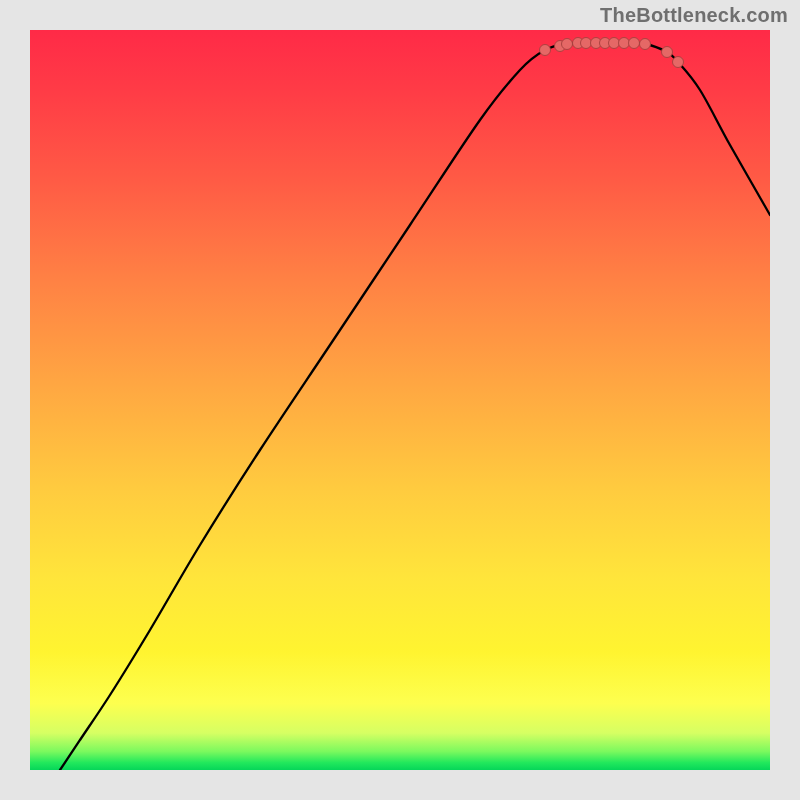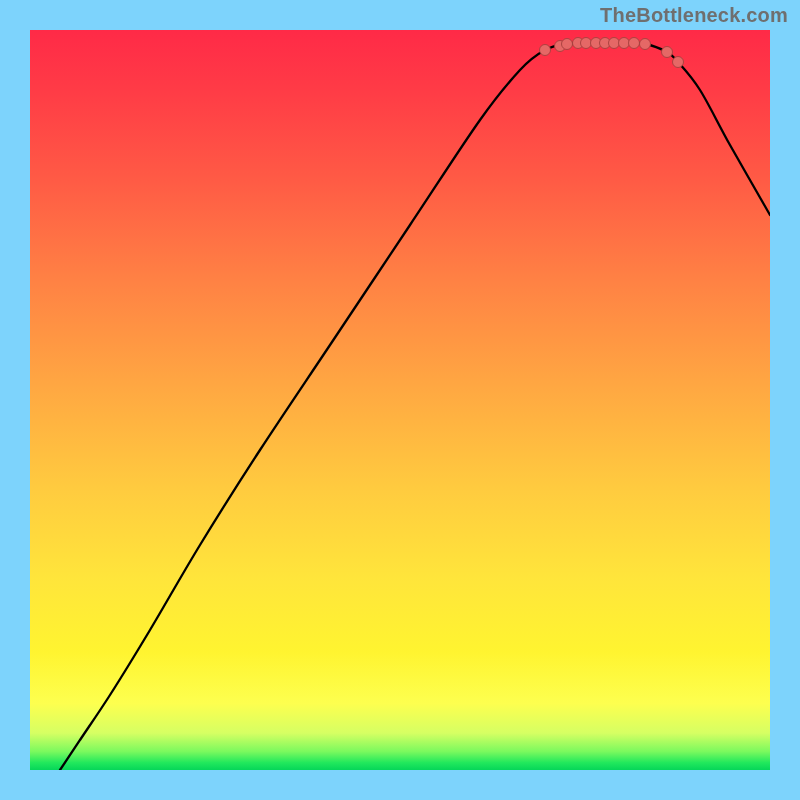--- a/index.html
+++ b/index.html
@@ -7,21 +7,21 @@
     padding: 0;
     width: 800px;
     height: 800px;
     background: #000000;
     overflow: hidden;
   }
   .frame {
     position: relative;
     width: 800px;
     height: 800px;
-    background: #7dd3fc;
+    background: #e5e5e5;
   }
   .watermark {
     position: absolute;
     top: 4px;
     right: 12px;
     font-family: Arial, Helvetica, sans-serif;
     font-size: 20px;
     font-weight: 600;
     color: #6f6f6f;
     letter-spacing: 0.2px;

